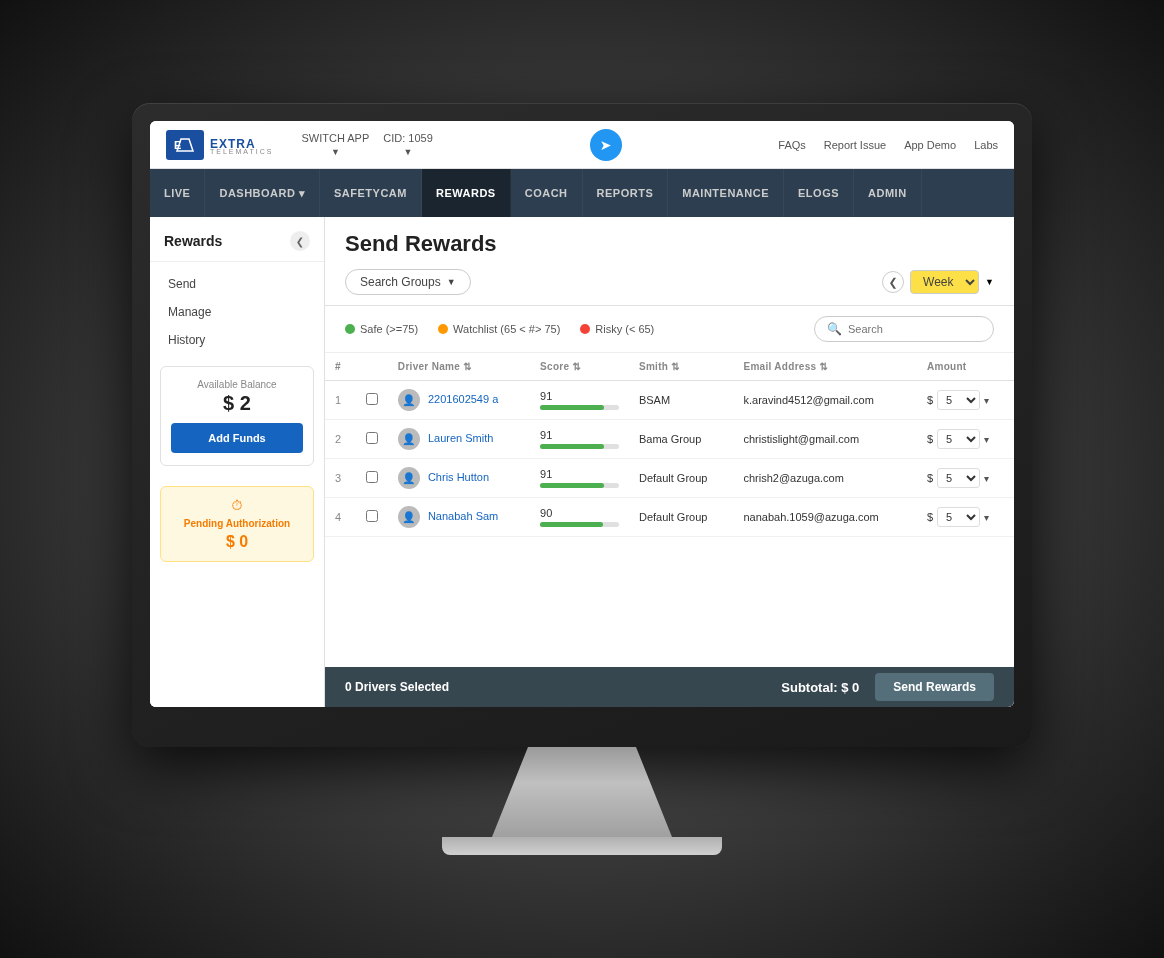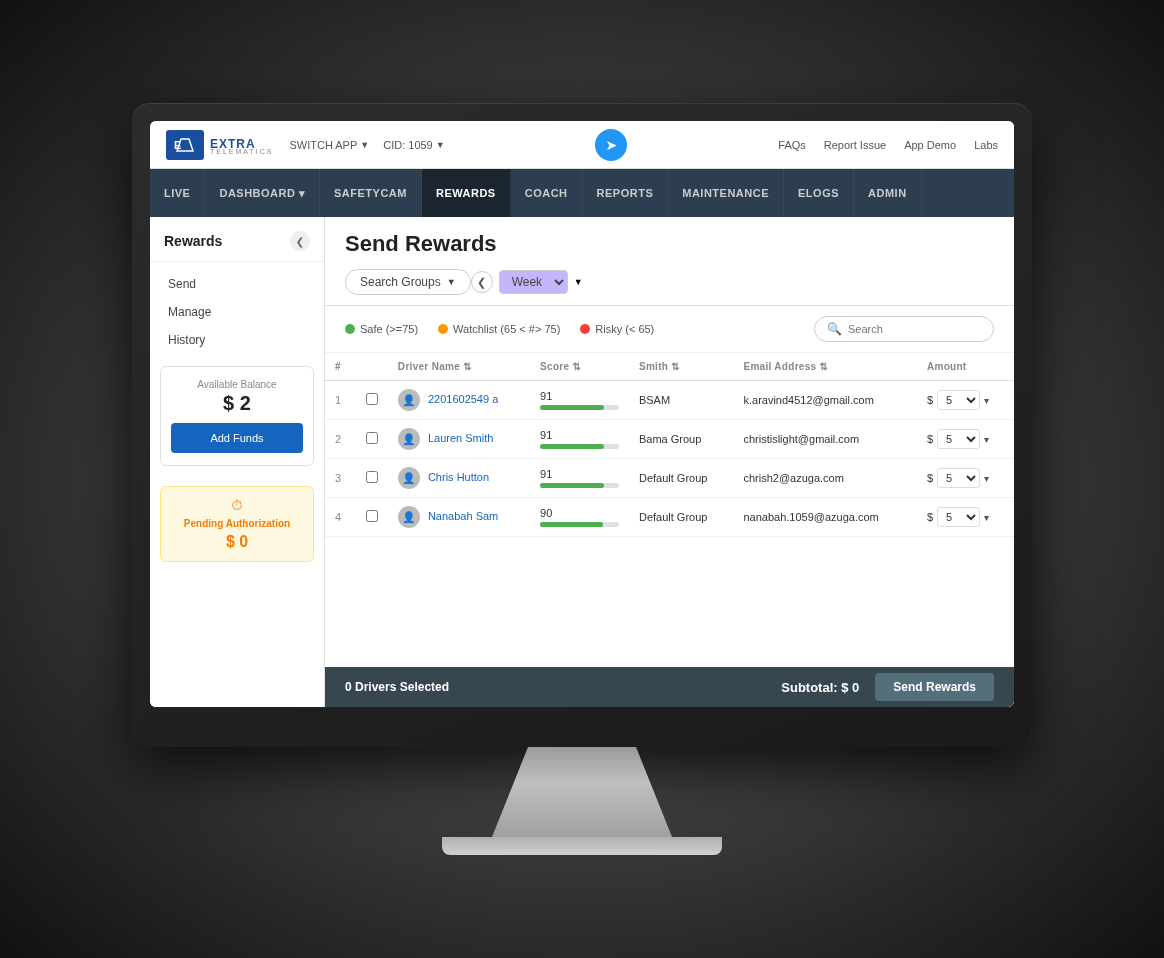--- a/index.html
+++ b/index.html
@@ -85,36 +85,38 @@
 
     .logo-sub {
       font-size: 7px;
       color: #888;
       display: block;
       margin-top: -4px;
       letter-spacing: 2px;
     }
 
     .switch-app {
-      margin-left: 16px;
+      margin-left: 28px;
       font-size: 11px;
       color: #555;
       cursor: pointer;
       display: flex;
       align-items: center;
       gap: 3px;
+      flex-direction: column;
     }
 
     .cid-badge {
       margin-left: 14px;
       font-size: 11px;
       color: #555;
       display: flex;
       align-items: center;
       gap: 3px;
+      flex-direction: column;
     }
 
     .nav-icon {
       width: 32px;
       height: 32px;
       background: #2196F3;
       border-radius: 50%;
       display: flex;
       align-items: center;
       justify-content: center;
@@ -241,21 +243,21 @@
       margin-bottom: 8px;
     }
 
     .add-funds-btn {
       background: #1565C0;
       color: #fff;
       border: none;
       border-radius: 4px;
       padding: 9px 18px;
       font-size: 11px;
-      font-weight: 400;
+      font-weight: 700;
       cursor: pointer;
       width: 100%;
     }
 
     .pending-card {
       margin: 8px 10px;
       background: #fff8e1;
       border: 1px solid #ffe082;
       border-radius: 6px;
       padding: 10px;
@@ -298,21 +300,21 @@
     .page-title {
       font-size: 22px;
       font-weight: 700;
       color: #222;
       margin-bottom: 12px;
     }
 
     .panel-controls {
       display: flex;
       align-items: center;
-      justify-content: flex-start;
+      justify-content: space-between;
       padding-bottom: 10px;
       margin-top: 8px;
     }
 
     .search-groups-btn {
       display: flex;
       align-items: center;
       gap: 6px;
       border: 1px solid #ccc;
       border-radius: 20px;
@@ -342,21 +344,21 @@
       font-size: 11px;
       color: #555;
     }
 
     .week-select {
       border: 1px solid #ccc;
       border-radius: 4px;
       padding: 3px 8px;
       font-size: 12px;
       color: #444;
-      background: #c4b5fd;
+      background: #fde047;
       cursor: pointer;
     }
 
     
     .tab-bar {
       display: flex;
       background: #fff;
       border-bottom: 1px solid #e0e0e0;
     }
 

